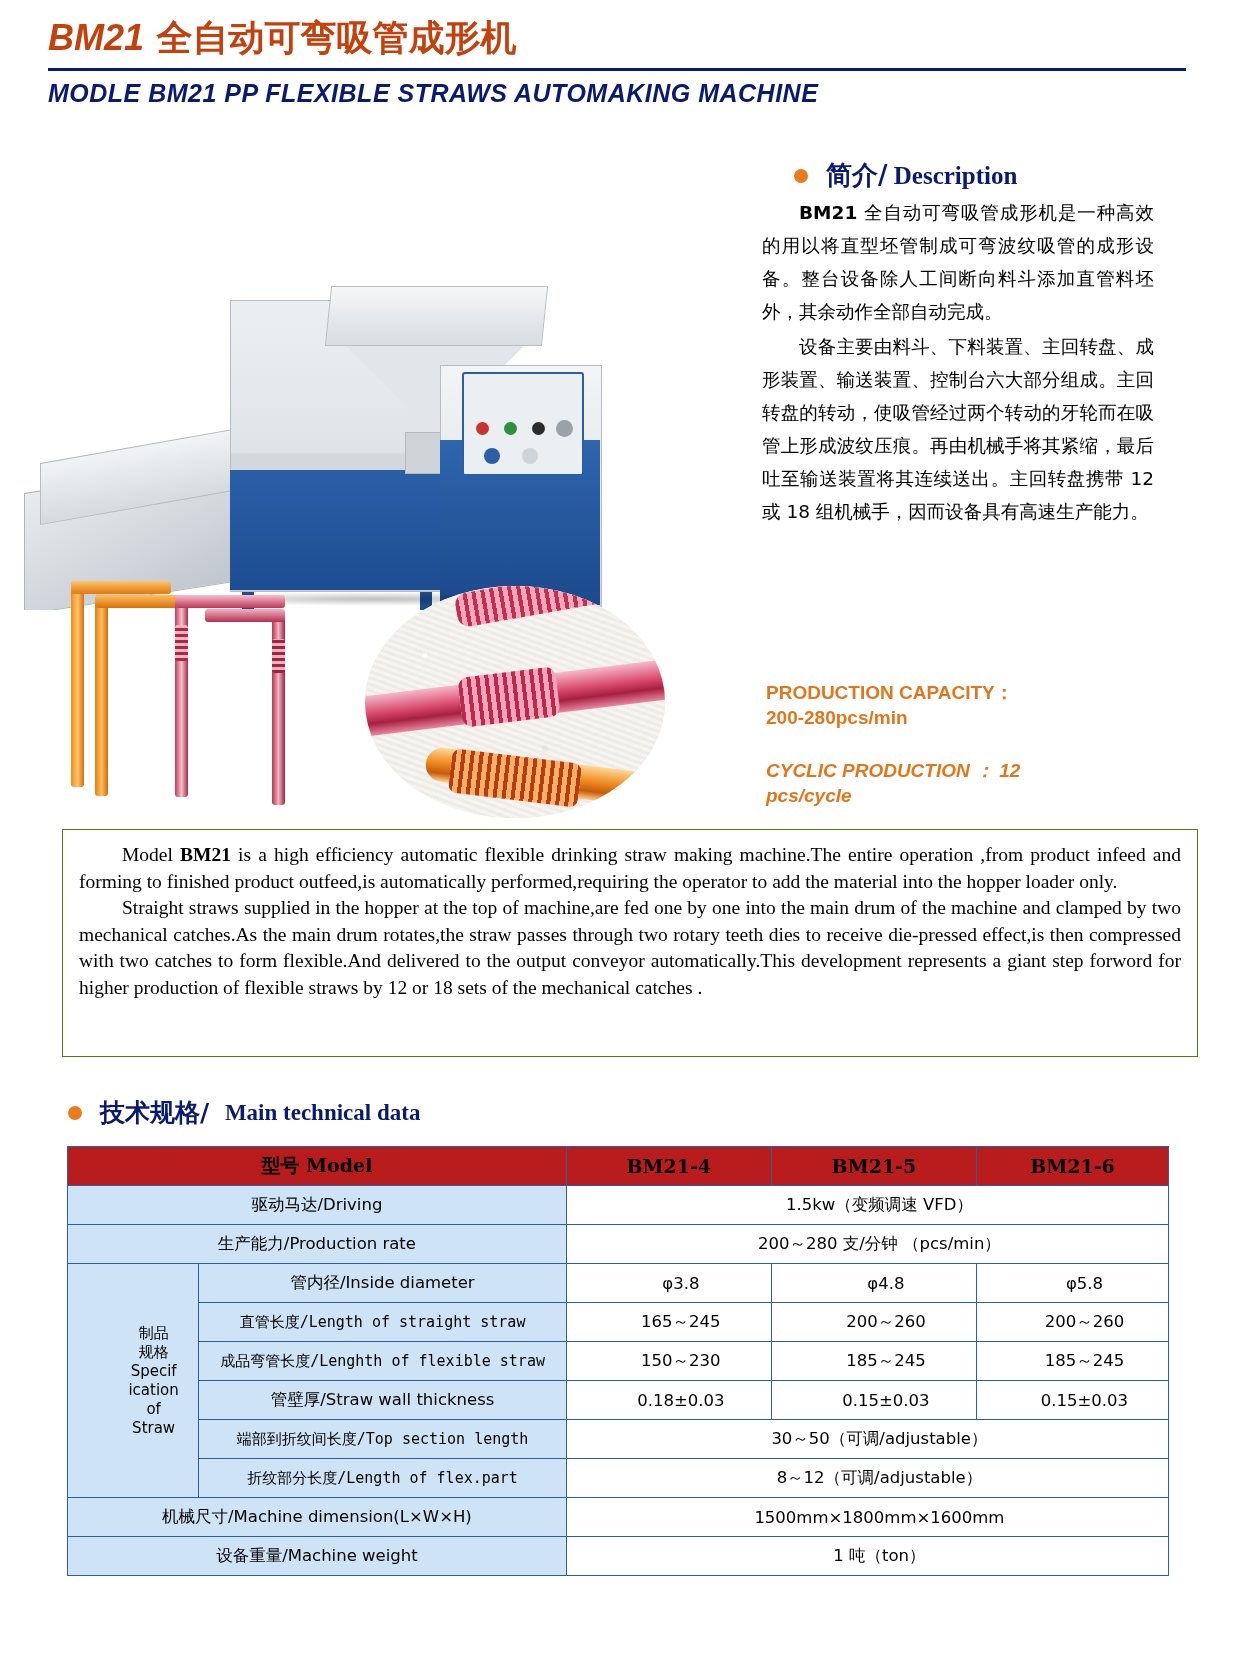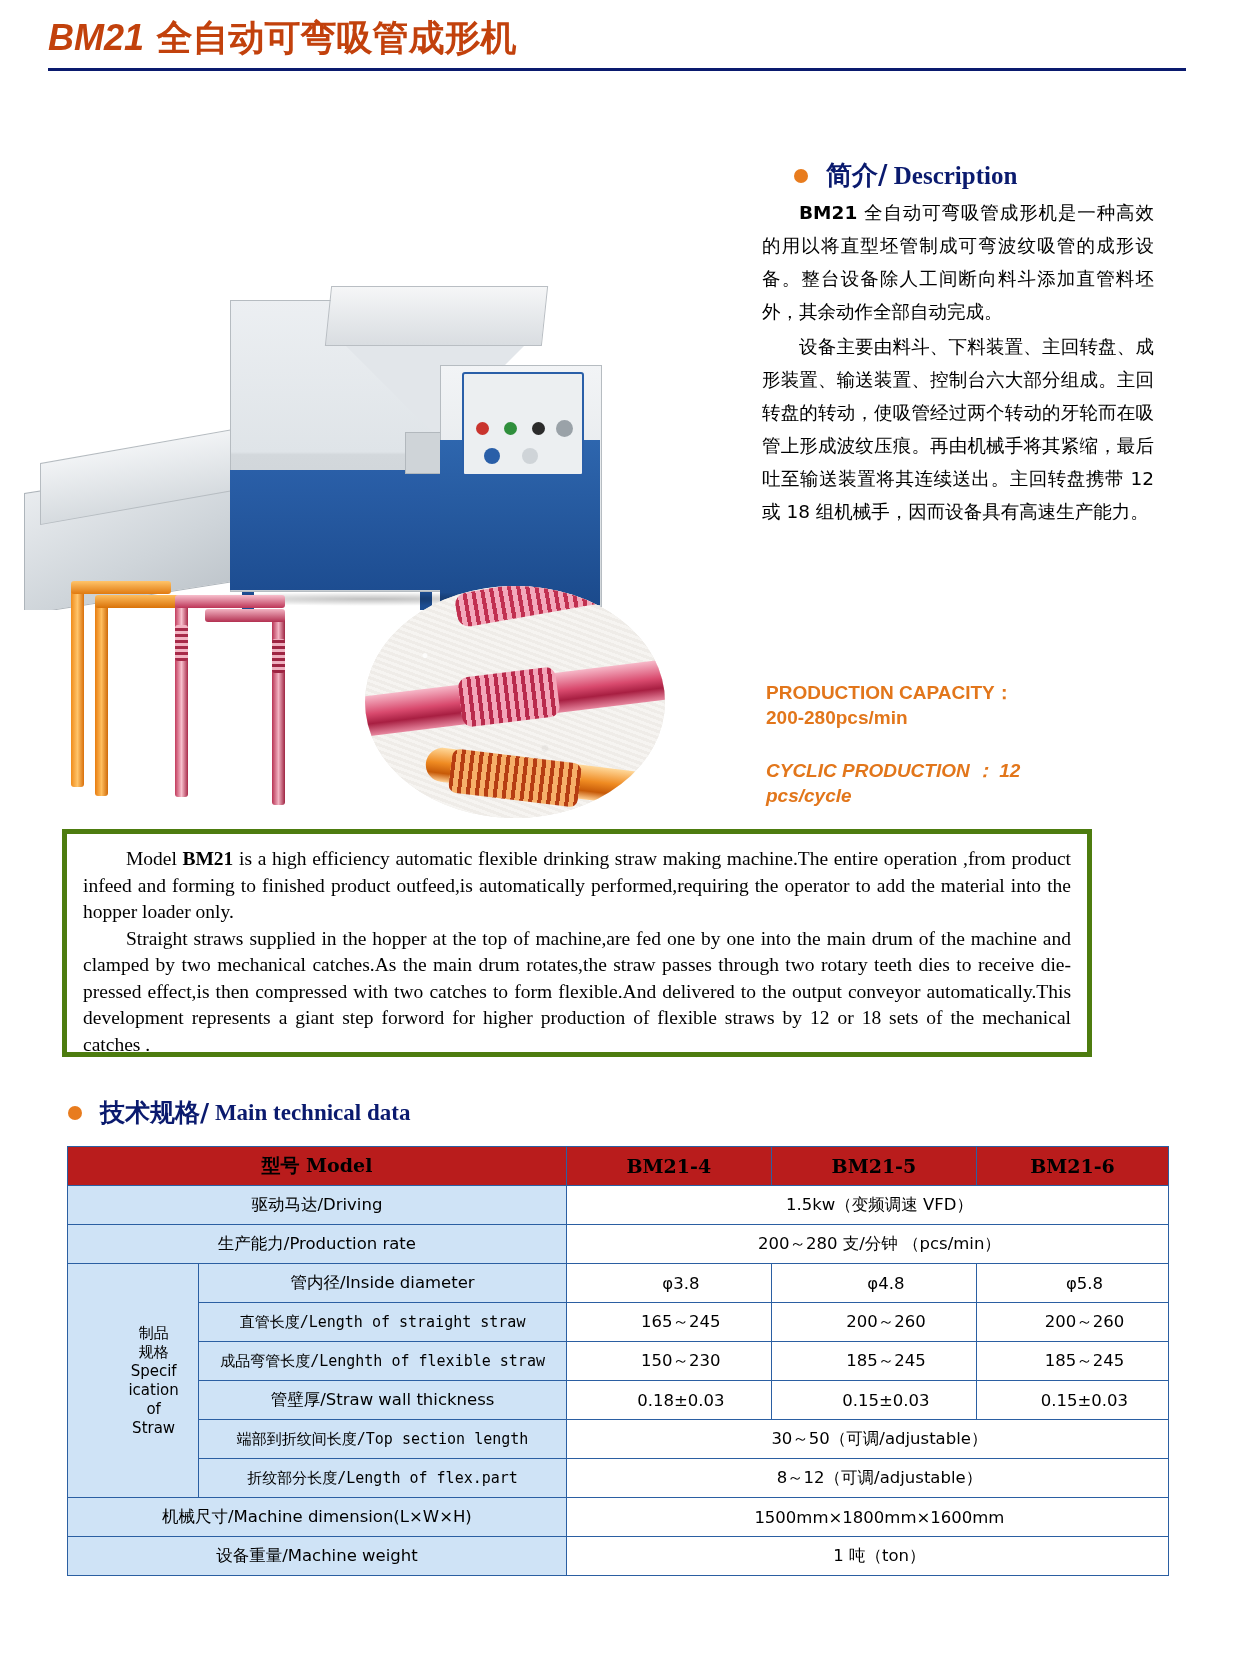--- a/index.html
+++ b/index.html
@@ -192,42 +192,43 @@
   .cap2 {
     position:absolute; left:766px; top:758px; width:392px;
     font-family:"Liberation Sans", sans-serif;
     font-weight:bold; font-style:italic; font-size:19px; color:#e2761b;
     line-height:25px;
   }
   .cap2 .sp { letter-spacing:0; }
 
   
   .enbox {
-    position:absolute; left:62px; top:829px; width:1030px; height:228px;
-    border:5px solid #4d7c0f;
+    position:absolute; left:62px; top:829px; width:1136px; height:228px;
+    border:1px solid #4d7c0f;
     padding:12px 16px 0 16px;
     box-sizing:border-box;
     font-family:"Liberation Serif", serif;
     font-size:19.5px; line-height:26.5px;
     text-align:justify;
   }
   .enbox p { margin:0; text-indent:2.2em; }
   .enbox b { font-weight:bold; }
 
   
   .tech-head {
     position:absolute; left:68px; top:1096px; white-space:nowrap;
   }
   .tech-head .zh {
     font-family:"DejaVu Sans", sans-serif; font-weight:bold; font-size:25px; color:#0a1a6e;
     vertical-align:middle;
   }
   .tech-head .en {
     font-family:"Liberation Serif", serif; font-weight:bold; font-size:23px; color:#0a1a6e;
     vertical-align:middle;
+    margin-left:10px;
   }
 
   
   table.spec {
     position:absolute; left:67px; top:1146px; width:1102px;
     border-collapse:collapse;
     font-family:"DejaVu Sans", sans-serif;
     font-size:16.5px;
   }
   table.spec td {
@@ -251,20 +252,21 @@
 </style>
 </head>
 <body>
 
 <div class="page">
 
   <div class="title-zh">
     <span class="model">BM21</span><span class="cn"> 全自动可弯吸管成形机</span>
   </div>
   <div class="rule"></div>
+  <div class="title-en">MODLE BM21 PP FLEXIBLE STRAWS AUTOMAKING MACHINE</div>
 
   <div class="photo">
     <div class="floor"></div>
     <div class="m-tray"></div>
     <div class="m-tray2"></div>
     <div class="m-leg" style="left:232px; top:430px; height:55px;"></div>
     <div class="m-leg" style="left:410px; top:430px; height:55px;"></div>
     <div class="m-body"></div>
     <div class="m-body-blue"></div>
     <div class="hopper-cone"></div>

